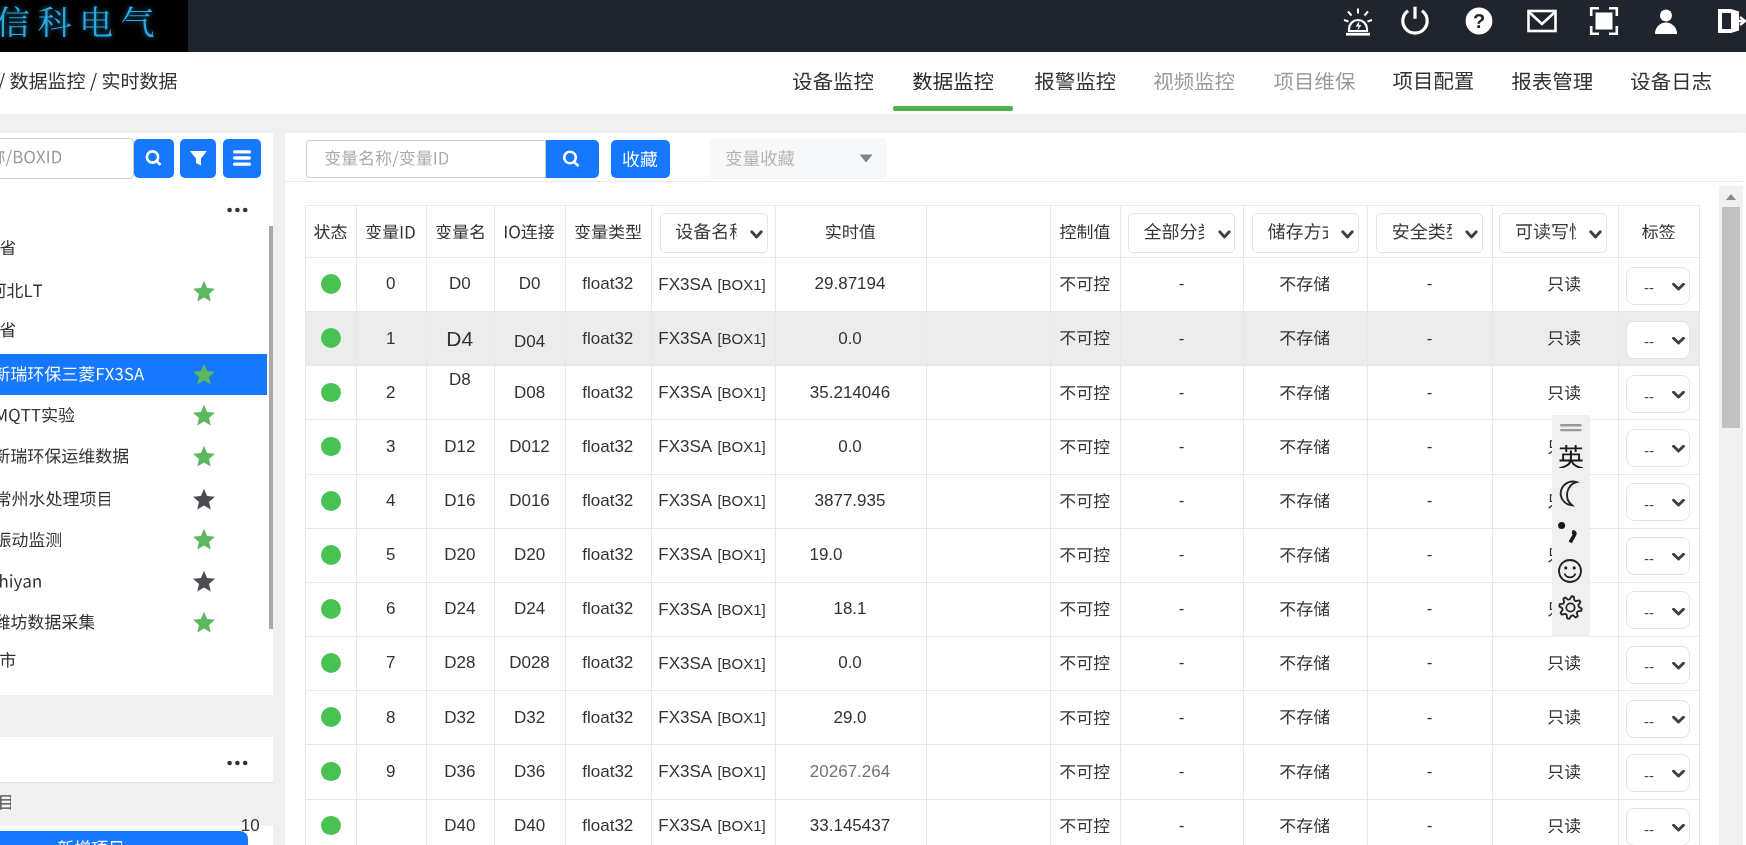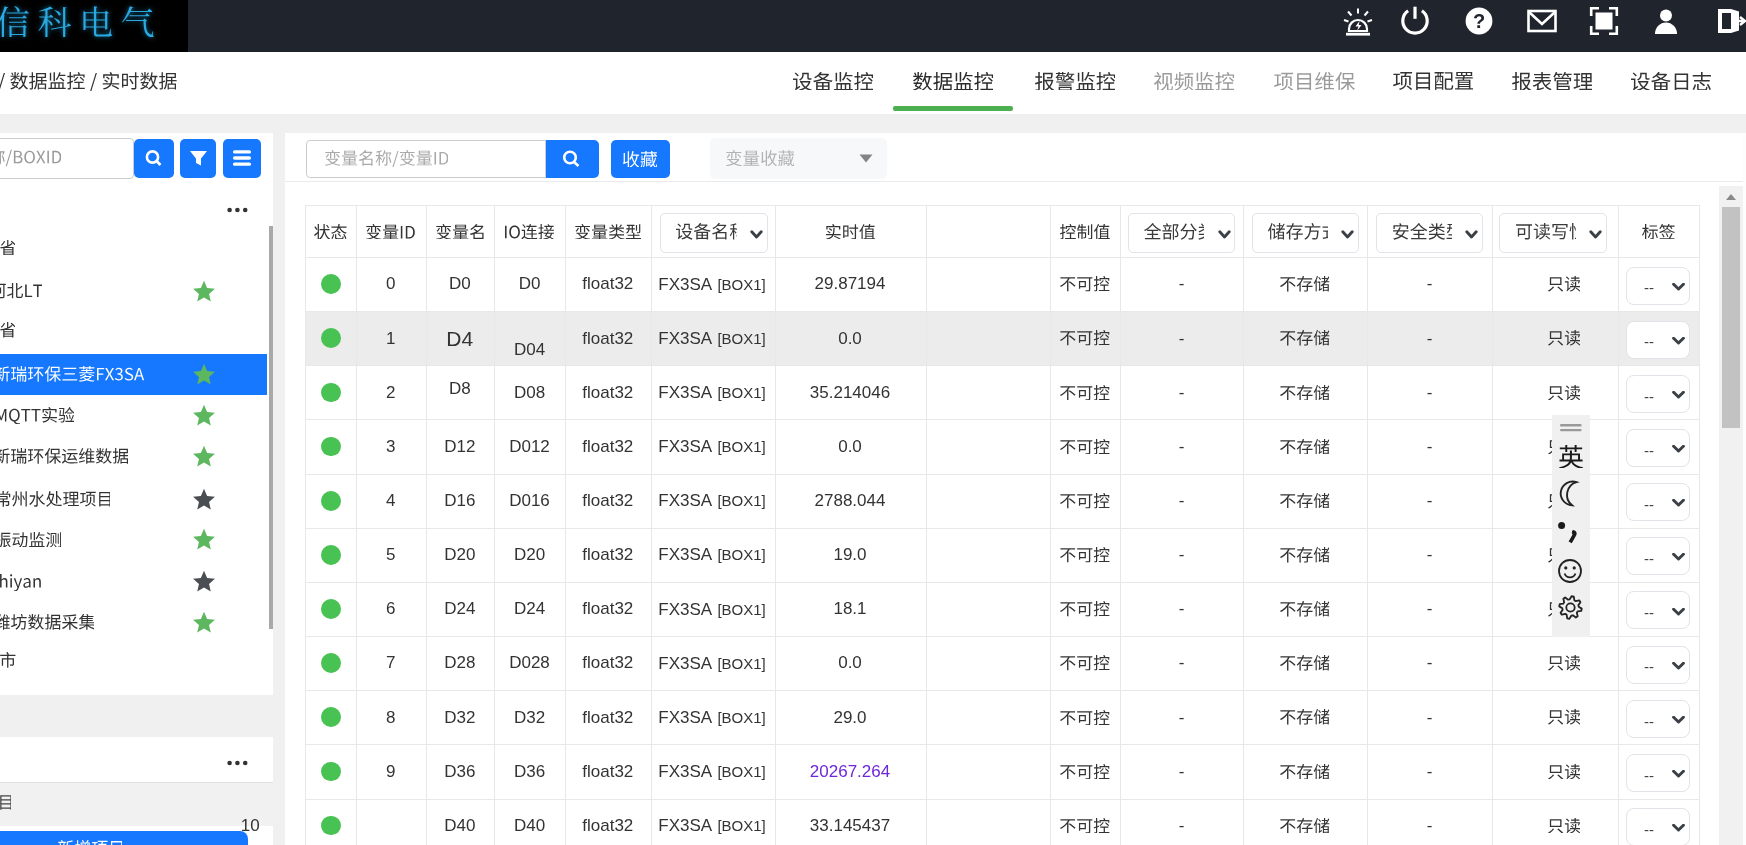--- a/index.html
+++ b/index.html
@@ -423,21 +423,21 @@
     <use href="#zd"></use>
   </svg>
 <div style="position:absolute;left:1626.3px;top:266.5px;width:63.7px;height:38.0px;border:1.5px solid #e0e4e8;border-radius:8px;box-sizing:border-box;background:#fff"></div>
 <div style="position:absolute;left:1644px;top:280.3px;font-size:15px;color:#444;line-height:15px">--</div>
 <svg style="position:absolute;left:1671.5px;top:282.6px" width="13" height="8" viewBox="0 0 13 8">
     <path d="M1.6 1.2 L6.5 6 L11.4 1.2" fill="none" stroke="#3b4046" stroke-width="3" stroke-linecap="round" stroke-linejoin="round"></path>
   </svg>
 <div style="position:absolute;left:321.1px;top:328.3px;width:19.8px;height:19.8px;border-radius:50%;background:#49c254"></div>
 <div style="position:absolute;left:240.8px;top:325.5px;width:300px;text-align:center;font-size:17.0px;line-height:25.5px;color:#333">1</div>
 <div style="position:absolute;left:309.8px;top:325.5px;width:300px;text-align:center;font-size:21px;line-height:25.5px;color:#333">D4</div>
-<div style="position:absolute;left:379.5px;top:337px;width:300px;text-align:center;font-size:17.0px;line-height:25.5px;color:#333">D04</div>
+<div style="position:absolute;left:379.5px;top:329px;width:300px;text-align:center;font-size:17.0px;line-height:25.5px;color:#333">D04</div>
 <div style="position:absolute;left:457.8px;top:325.5px;width:300px;text-align:center;font-size:17.0px;line-height:25.5px;color:#333">float32</div>
 <div style="position:absolute;left:562px;top:325.7px;width:300px;text-align:center;font-size:17px;line-height:25px;color:#333">FX3SA <span style="font-size:15px;margin-left:1.5px">[BOX1]</span></div>
 <div style="position:absolute;left:700.0px;top:325.5px;width:300px;text-align:center;font-size:17.0px;line-height:25.5px;color:#333">0.0</div>
 <svg style="position:absolute;left:1060.0px;top:330.4px" width="49.64" height="15.62">
     <use href="#bkk"></use>
   </svg>
 <div style="position:absolute;left:1031.5px;top:325.5px;width:300px;text-align:center;font-size:17.0px;line-height:25.5px;color:#333">-</div>
 <svg style="position:absolute;left:1280.2px;top:330.4px" width="49.56" height="15.66">
     <use href="#bcc"></use>
   </svg>
@@ -445,21 +445,21 @@
 <svg style="position:absolute;left:1547.8px;top:330.4px" width="32.47" height="15.73">
     <use href="#zd"></use>
   </svg>
 <div style="position:absolute;left:1626.3px;top:320.6px;width:63.7px;height:38.0px;border:1.5px solid #e0e4e8;border-radius:8px;box-sizing:border-box;background:#fff"></div>
 <div style="position:absolute;left:1644px;top:334.4px;font-size:15px;color:#444;line-height:15px">--</div>
 <svg style="position:absolute;left:1671.5px;top:336.7px" width="13" height="8" viewBox="0 0 13 8">
     <path d="M1.6 1.2 L6.5 6 L11.4 1.2" fill="none" stroke="#3b4046" stroke-width="3" stroke-linecap="round" stroke-linejoin="round"></path>
   </svg>
 <div style="position:absolute;left:321.1px;top:382.5px;width:19.8px;height:19.8px;border-radius:50%;background:#49c254"></div>
 <div style="position:absolute;left:240.8px;top:379.6px;width:300px;text-align:center;font-size:17.0px;line-height:25.5px;color:#333">2</div>
-<div style="position:absolute;left:309.8px;top:376px;width:300px;text-align:center;font-size:17.0px;line-height:25.5px;color:#333">D8</div>
+<div style="position:absolute;left:309.8px;top:367px;width:300px;text-align:center;font-size:17.0px;line-height:25.5px;color:#333">D8</div>
 <div style="position:absolute;left:379.5px;top:379.6px;width:300px;text-align:center;font-size:17.0px;line-height:25.5px;color:#333">D08</div>
 <div style="position:absolute;left:457.8px;top:379.6px;width:300px;text-align:center;font-size:17.0px;line-height:25.5px;color:#333">float32</div>
 <div style="position:absolute;left:562px;top:379.9px;width:300px;text-align:center;font-size:17px;line-height:25px;color:#333">FX3SA <span style="font-size:15px;margin-left:1.5px">[BOX1]</span></div>
 <div style="position:absolute;left:700.0px;top:379.6px;width:300px;text-align:center;font-size:17.0px;line-height:25.5px;color:#333">35.214046</div>
 <svg style="position:absolute;left:1060.0px;top:384.6px" width="49.64" height="15.62">
     <use href="#bkk"></use>
   </svg>
 <div style="position:absolute;left:1031.5px;top:379.6px;width:300px;text-align:center;font-size:17.0px;line-height:25.5px;color:#333">-</div>
 <svg style="position:absolute;left:1280.2px;top:384.5px" width="49.56" height="15.66">
     <use href="#bcc"></use>
@@ -495,21 +495,21 @@
 <div style="position:absolute;left:1644px;top:442.7px;font-size:15px;color:#444;line-height:15px">--</div>
 <svg style="position:absolute;left:1671.5px;top:445.0px" width="13" height="8" viewBox="0 0 13 8">
     <path d="M1.6 1.2 L6.5 6 L11.4 1.2" fill="none" stroke="#3b4046" stroke-width="3" stroke-linecap="round" stroke-linejoin="round"></path>
   </svg>
 <div style="position:absolute;left:321.1px;top:490.8px;width:19.8px;height:19.8px;border-radius:50%;background:#49c254"></div>
 <div style="position:absolute;left:240.8px;top:487.9px;width:300px;text-align:center;font-size:17.0px;line-height:25.5px;color:#333">4</div>
 <div style="position:absolute;left:309.8px;top:487.9px;width:300px;text-align:center;font-size:17.0px;line-height:25.5px;color:#333">D16</div>
 <div style="position:absolute;left:379.5px;top:487.9px;width:300px;text-align:center;font-size:17.0px;line-height:25.5px;color:#333">D016</div>
 <div style="position:absolute;left:457.8px;top:487.9px;width:300px;text-align:center;font-size:17.0px;line-height:25.5px;color:#333">float32</div>
 <div style="position:absolute;left:562px;top:488.2px;width:300px;text-align:center;font-size:17px;line-height:25px;color:#333">FX3SA <span style="font-size:15px;margin-left:1.5px">[BOX1]</span></div>
-<div style="position:absolute;left:700.0px;top:487.9px;width:300px;text-align:center;font-size:17.0px;line-height:25.5px;color:#333">2788.044</div>
+<div style="position:absolute;left:700.0px;top:487.9px;width:300px;text-align:center;font-size:17.0px;line-height:25.5px;color:#333">3877.935</div>
 <svg style="position:absolute;left:1060.0px;top:492.9px" width="49.64" height="15.62">
     <use href="#bkk"></use>
   </svg>
 <div style="position:absolute;left:1031.5px;top:487.9px;width:300px;text-align:center;font-size:17.0px;line-height:25.5px;color:#333">-</div>
 <svg style="position:absolute;left:1280.2px;top:492.8px" width="49.56" height="15.66">
     <use href="#bcc"></use>
   </svg>
 <div style="position:absolute;left:1279.5px;top:487.9px;width:300px;text-align:center;font-size:17.0px;line-height:25.5px;color:#333">-</div>
 <svg style="position:absolute;left:1547.8px;top:492.8px" width="32.47" height="15.73">
     <use href="#zd"></use>
@@ -518,21 +518,21 @@
 <div style="position:absolute;left:1644px;top:496.9px;font-size:15px;color:#444;line-height:15px">--</div>
 <svg style="position:absolute;left:1671.5px;top:499.2px" width="13" height="8" viewBox="0 0 13 8">
     <path d="M1.6 1.2 L6.5 6 L11.4 1.2" fill="none" stroke="#3b4046" stroke-width="3" stroke-linecap="round" stroke-linejoin="round"></path>
   </svg>
 <div style="position:absolute;left:321.1px;top:544.9px;width:19.8px;height:19.8px;border-radius:50%;background:#49c254"></div>
 <div style="position:absolute;left:240.8px;top:542.1px;width:300px;text-align:center;font-size:17.0px;line-height:25.5px;color:#333">5</div>
 <div style="position:absolute;left:309.8px;top:542.1px;width:300px;text-align:center;font-size:17.0px;line-height:25.5px;color:#333">D20</div>
 <div style="position:absolute;left:379.5px;top:542.1px;width:300px;text-align:center;font-size:17.0px;line-height:25.5px;color:#333">D20</div>
 <div style="position:absolute;left:457.8px;top:542.1px;width:300px;text-align:center;font-size:17.0px;line-height:25.5px;color:#333">float32</div>
 <div style="position:absolute;left:562px;top:542.3px;width:300px;text-align:center;font-size:17px;line-height:25px;color:#333">FX3SA <span style="font-size:15px;margin-left:1.5px">[BOX1]</span></div>
-<div style="position:absolute;left:700.0px;top:542.1px;width:300px;text-align:center;font-size:17.0px;line-height:25.5px;color:#333">19.0</div>
+<div style="position:absolute;left:676px;top:542.1px;width:300px;text-align:center;font-size:17.0px;line-height:25.5px;color:#333">19.0</div>
 <svg style="position:absolute;left:1060.0px;top:547.0px" width="49.64" height="15.62">
     <use href="#bkk"></use>
   </svg>
 <div style="position:absolute;left:1031.5px;top:542.1px;width:300px;text-align:center;font-size:17.0px;line-height:25.5px;color:#333">-</div>
 <svg style="position:absolute;left:1280.2px;top:547.0px" width="49.56" height="15.66">
     <use href="#bcc"></use>
   </svg>
 <div style="position:absolute;left:1279.5px;top:542.1px;width:300px;text-align:center;font-size:17.0px;line-height:25.5px;color:#333">-</div>
 <svg style="position:absolute;left:1547.8px;top:547.0px" width="32.47" height="15.73">
     <use href="#zd"></use>
@@ -610,21 +610,21 @@
 <div style="position:absolute;left:1644px;top:713.5px;font-size:15px;color:#444;line-height:15px">--</div>
 <svg style="position:absolute;left:1671.5px;top:715.8px" width="13" height="8" viewBox="0 0 13 8">
     <path d="M1.6 1.2 L6.5 6 L11.4 1.2" fill="none" stroke="#3b4046" stroke-width="3" stroke-linecap="round" stroke-linejoin="round"></path>
   </svg>
 <div style="position:absolute;left:321.1px;top:761.5px;width:19.8px;height:19.8px;border-radius:50%;background:#49c254"></div>
 <div style="position:absolute;left:240.8px;top:758.7px;width:300px;text-align:center;font-size:17.0px;line-height:25.5px;color:#333">9</div>
 <div style="position:absolute;left:309.8px;top:758.7px;width:300px;text-align:center;font-size:17.0px;line-height:25.5px;color:#333">D36</div>
 <div style="position:absolute;left:379.5px;top:758.7px;width:300px;text-align:center;font-size:17.0px;line-height:25.5px;color:#333">D36</div>
 <div style="position:absolute;left:457.8px;top:758.7px;width:300px;text-align:center;font-size:17.0px;line-height:25.5px;color:#333">float32</div>
 <div style="position:absolute;left:562px;top:758.9px;width:300px;text-align:center;font-size:17px;line-height:25px;color:#333">FX3SA <span style="font-size:15px;margin-left:1.5px">[BOX1]</span></div>
-<div style="position:absolute;left:700.0px;top:758.7px;width:300px;text-align:center;font-size:17.0px;line-height:25.5px;color:#6d28d9">20267.264</div>
+<div style="position:absolute;left:700.0px;top:758.7px;width:300px;text-align:center;font-size:17.0px;line-height:25.5px;color:#737373">20267.264</div>
 <svg style="position:absolute;left:1060.0px;top:763.6px" width="49.64" height="15.62">
     <use href="#bkk"></use>
   </svg>
 <div style="position:absolute;left:1031.5px;top:758.7px;width:300px;text-align:center;font-size:17.0px;line-height:25.5px;color:#333">-</div>
 <svg style="position:absolute;left:1280.2px;top:763.6px" width="49.56" height="15.66">
     <use href="#bcc"></use>
   </svg>
 <div style="position:absolute;left:1279.5px;top:758.7px;width:300px;text-align:center;font-size:17.0px;line-height:25.5px;color:#333">-</div>
 <svg style="position:absolute;left:1547.8px;top:763.6px" width="32.47" height="15.73">
     <use href="#zd"></use>

